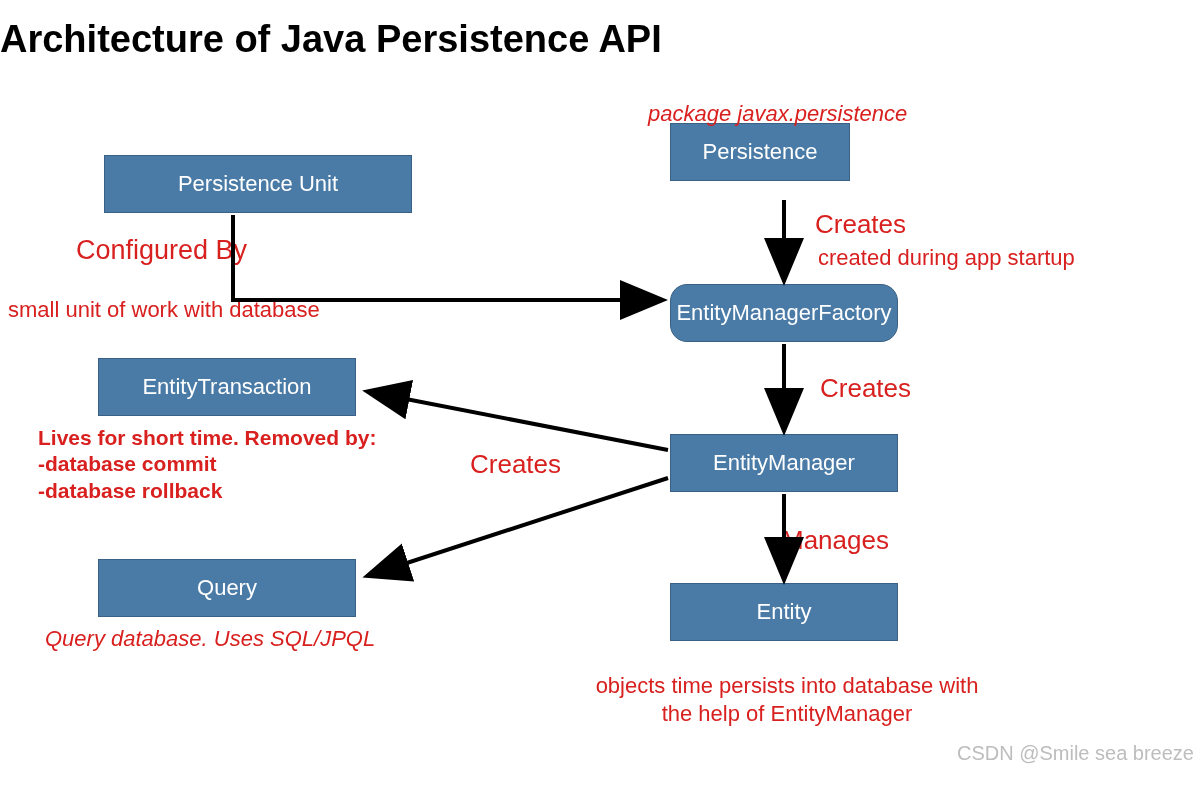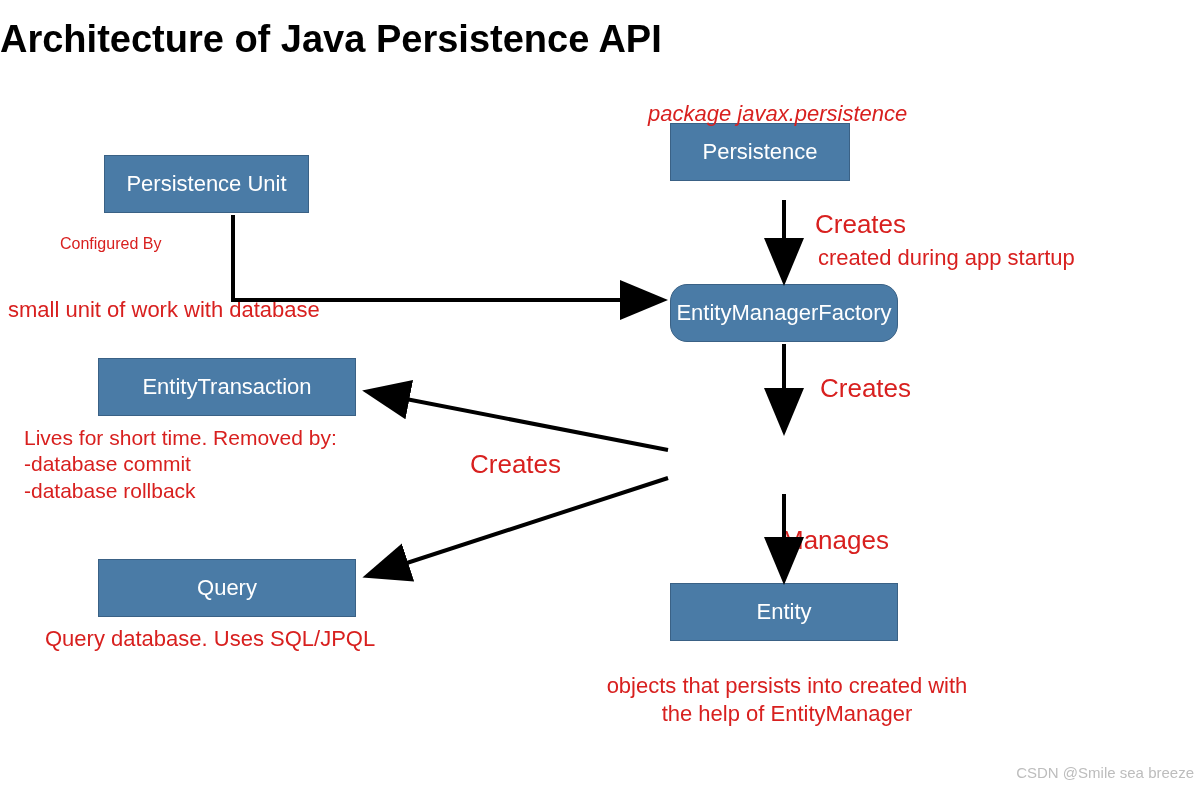--- a/index.html
+++ b/index.html
@@ -34,76 +34,77 @@
   .note {
     position: absolute;
     color: #d8201f;
     font-size: 22px;
     line-height: 1.25;
   }
   .note.center { text-align: center; }
   .watermark {
     position: absolute;
     right: 6px;
-    bottom: 4px;
-    font-size: 15px;
+    bottom: 20px;
+    font-size: 20px;
     color: #bdbdbd;
     font-family: Arial, sans-serif;
   }
   svg.arrows {
     position: absolute;
     top: 0; left: 0;
     width: 1200px;
     height: 785px;
     pointer-events: none;
   }
 </style>
 </head>
 <body>
 
 <div class="canvas">
 
   <div class="title">Architecture of Java Persistence API</div>
 
-  <div class="box" style="left:104px; top:155px; width:205px; height:58px;">Persistence Unit</div>
+  <div class="box" style="left:104px; top:155px; width:308px; height:58px;">Persistence Unit</div>
 
   <div class="box" style="left:98px; top:358px; width:258px; height:58px;">EntityTransaction</div>
 
   <div class="box" style="left:98px; top:559px; width:258px; height:58px;">Query</div>
 
   <div class="box" style="left:670px; top:123px; width:180px; height:58px;">Persistence</div>
 
   <div class="box" style="left:670px; top:284px; width:228px; height:58px;border-radius:17px;">EntityManagerFactory</div>
 
+  <div class="box" style="left:670px; top:434px; width:228px; height:58px;">EntityManager</div>
 
   <div class="box" style="left:670px; top:583px; width:228px; height:58px;">Entity</div>
 
   <div class="note" style="left:648px; top:100px;font-style:italic;">package javax.persistence</div>
 
-  <div class="note" style="left:60px; top:234px; font-size:16px;">Configured By</div>
+  <div class="note" style="left:76px; top:234px; font-size:27px;">Configured By</div>
 
   <div class="note" style="left:8px; top:296px;">small unit of work with database</div>
 
-  <div class="note" style="left:24px; top:425px; white-space:pre-line; font-size:21px;">Lives for short time. Removed by:
+  <div class="note" style="left:38px; top:425px; white-space:pre-line; font-size:21px;font-weight:bold;">Lives for short time. Removed by:
 -database commit
 -database rollback</div>
 
-  <div class="note" style="left:45px; top:625px;">Query database. Uses SQL/JPQL</div>
+  <div class="note" style="left:45px; top:625px;font-style:italic;">Query database. Uses SQL/JPQL</div>
 
   <div class="note" style="left:815px; top:208px; font-size:26px;">Creates</div>
 
   <div class="note" style="left:818px; top:244px;">created during app startup</div>
 
   <div class="note" style="left:820px; top:372px; font-size:26px;">Creates</div>
 
   <div class="note" style="left:470px; top:448px; font-size:26px;">Creates</div>
 
   <div class="note" style="left:782px; top:524px; font-size:26px;">Manages</div>
 
-  <div class="note center" style="left:572px; top:672px; width:430px; white-space:pre-line;">objects that persists into created with
+  <div class="note center" style="left:572px; top:672px; width:430px; white-space:pre-line;">objects time persists into database with
 the help of EntityManager</div>
 
   <svg class="arrows">
     <defs>
       <marker id="ah" markerWidth="14" markerHeight="14" refX="10" refY="5" orient="auto">
         <path d="M0,0 L12,5 L0,10 Z" fill="#000"></path>
       </marker>
     </defs>
 
     <line x1="784" y1="200" x2="784" y2="278" stroke="#000" stroke-width="4" marker-end="url(#ah)"></line>

